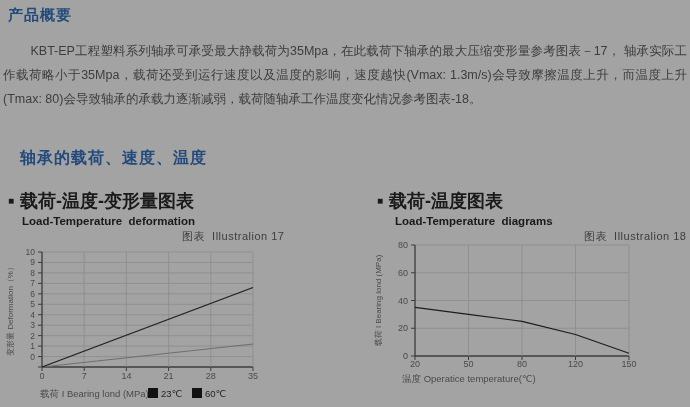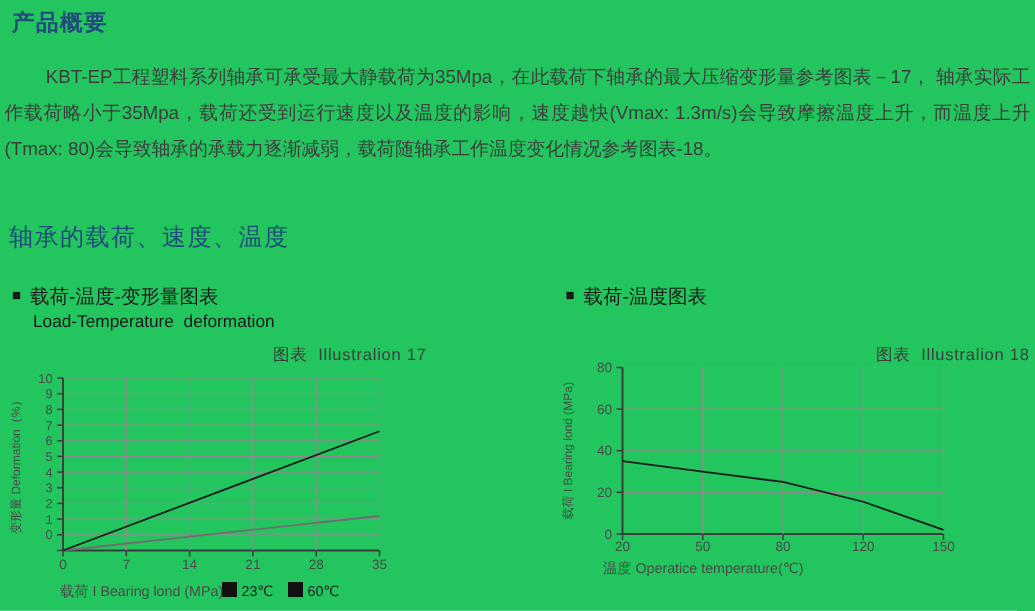--- a/index.html
+++ b/index.html
@@ -1,37 +1,37 @@
 <!DOCTYPE html>
 <html><head>
 <meta charset="utf-8">
 <style>
   * { margin:0; padding:0; box-sizing:border-box; }
   body { background:#ffffff; font-family:"Liberation Sans","DejaVu Sans",sans-serif; }
   #page {
-    position:relative; width:690px; height:407px; background:#22c55e; overflow:hidden;
+    position:relative; width:690px; height:407px; background:#a3a3a3; overflow:hidden;
   }
   .page-title {
     position:absolute; left:8px; top:6px;
     font-size:15px; font-weight:bold; color:#234a7c; letter-spacing:1px;
   }
   .intro {
     position:absolute; left:3px; top:39px; width:684px;
     font-size:12.5px; line-height:24px; color:#3d3d3d;
     text-indent:2.2em; text-align:justify;
   }
   .section-title {
-    position:absolute; left:6px; top:148px;
-    font-size:16px; font-weight:normal; color:#234a7c; letter-spacing:1px;
+    position:absolute; left:20px; top:148px;
+    font-size:16px; font-weight:bold; color:#234a7c; letter-spacing:1px;
   }
   .subheader { position:absolute; top:189px; }
   .subheader .row { display:flex; align-items:center; }
   .bullet { font-size:10px; color:#1a1a1a; margin-right:6px; line-height:1; }
-  .sub-zh { font-size:13px; font-weight:normal; color:#1a1a1a; white-space:pre; }
-  .sub-en { font-size:11.5px; font-weight:normal; color:#1a1a1a; white-space:pre; margin-top:2px; }
+  .sub-zh { font-size:18px; font-weight:bold; color:#1a1a1a; white-space:pre; }
+  .sub-en { font-size:11.5px; font-weight:bold; color:#1a1a1a; white-space:pre; margin-top:2px; }
   #subheader-left { left:8px; }
   #subheader-left .sub-en { padding-left:14px; }
   #subheader-right { left:377px; }
   #subheader-right .sub-en { padding-left:18px; }
   .caption {
     position:absolute; top:229px; font-size:11px; color:#3d3d3d; white-space:pre; letter-spacing:0.5px;
   }
   #caption-left { left:150px;padding-left:32px; }
   #caption-right { left:556px;padding-left:28px; }
   #chart-svg-0 { position:absolute; left:0px; top:246px; }
@@ -55,20 +55,21 @@
       <span class="sub-zh">载荷-温度-变形量图表</span>
     </div>
     <div class="sub-en">Load-Temperature  deformation</div>
   </div>
 
   <div class="subheader" id="subheader-right">
     <div class="row">
       <span class="bullet">■</span>
       <span class="sub-zh">载荷-温度图表</span>
     </div>
+    <div class="sub-en">Load-Temperature  diagrams</div>
   </div>
 
   <div class="caption" id="caption-left">图表  Illustralion 17</div>
   <div class="caption" id="caption-right">图表  Illustralion 18</div>
 
   <svg id="chart-svg-0" viewBox="0 0 300 160" width="300" height="160">
       <line x1="42" y1="6" x2="253" y2="6" stroke="#8c8c8c" stroke-width="0.8"></line>
       <line x1="38" y1="6" x2="42" y2="6" stroke="#3c3c3c" stroke-width="1"></line>
       <text x="35" y="9" text-anchor="end" font-size="8.5" fill="#4a4a4a">10</text>
       <line x1="42" y1="16.454545454545453" x2="253" y2="16.454545454545453" stroke="#8c8c8c" stroke-width="0.8"></line>

